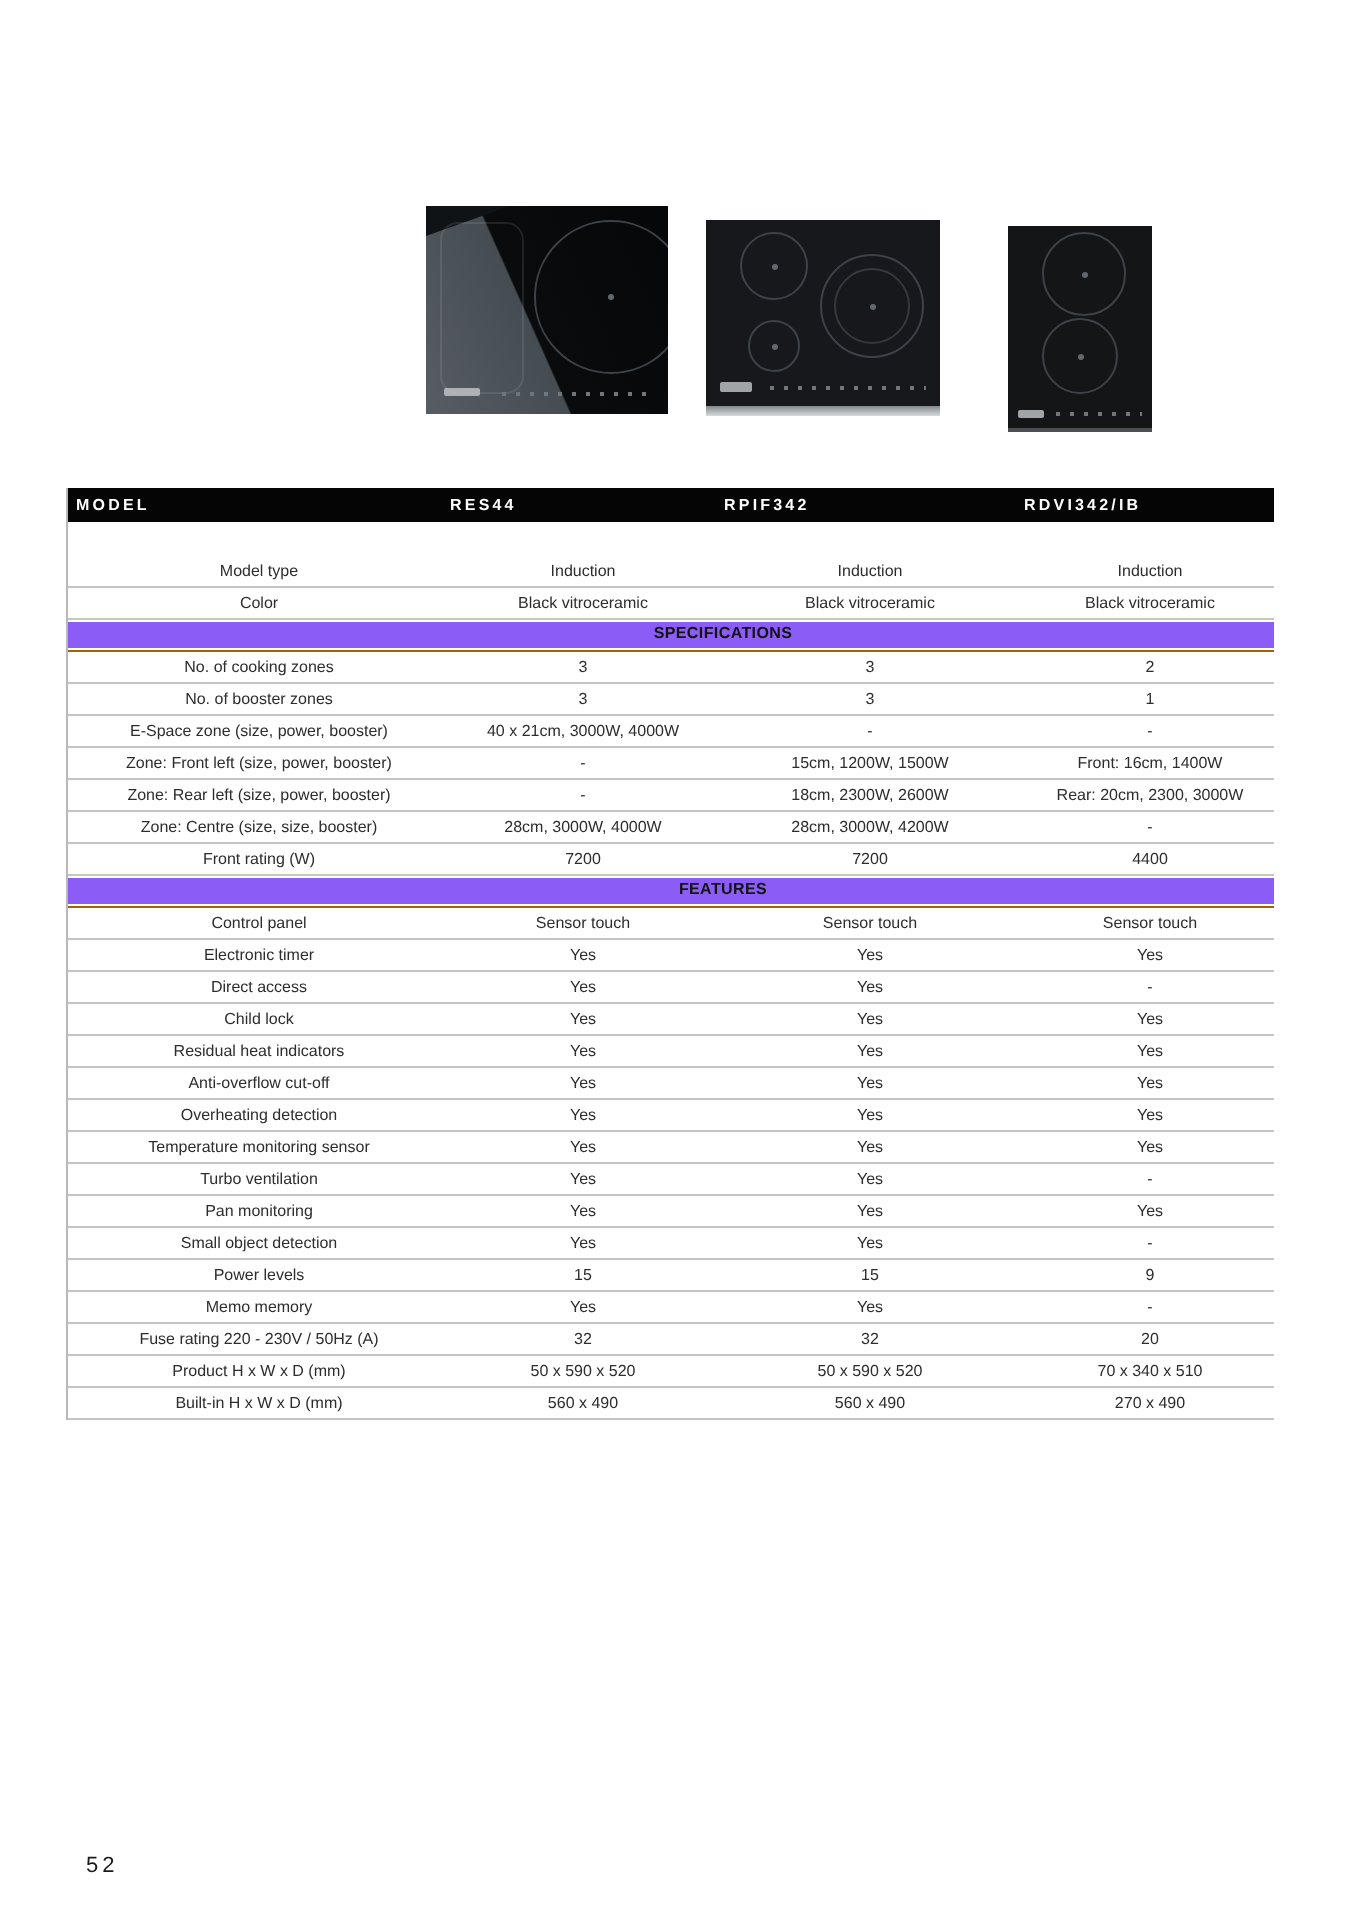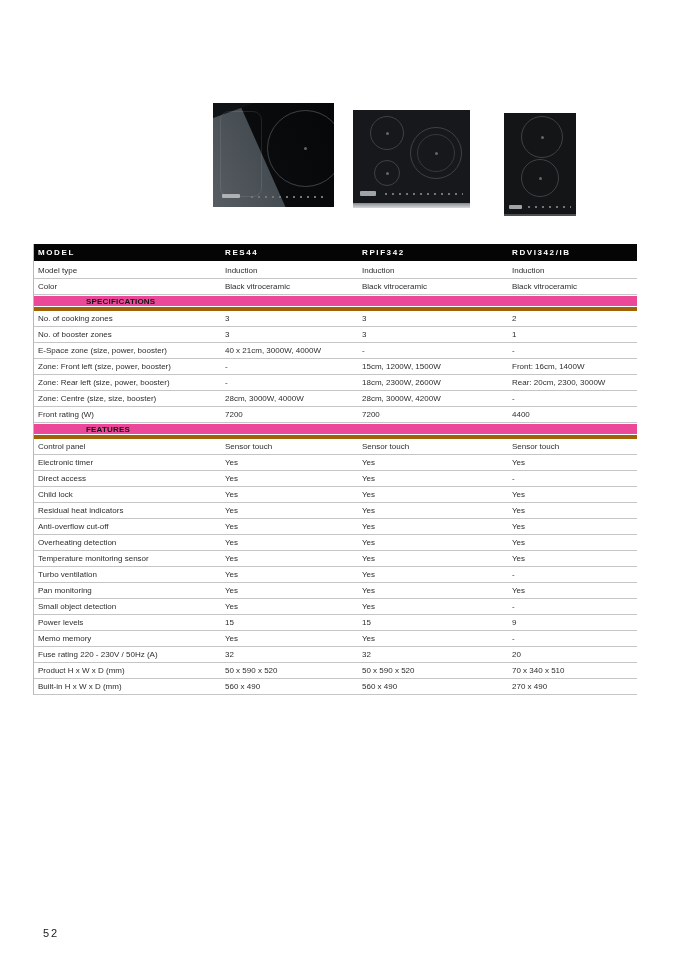--- a/index.html
+++ b/index.html
@@ -29,27 +29,27 @@
         background:repeating-linear-gradient(to right,#71767b 0,#71767b 2px,transparent 2px,transparent 7px); }
   .logo-chip { position:absolute; height:4px; border-radius:1px; background:#c4c8cb; opacity:.8; }
   .silver { position:absolute; left:0; right:0; bottom:0; height:5px;
         background:linear-gradient(#84898d,#d7dadc); }
   .edge-strip { position:absolute; left:0; right:0; bottom:0; height:2px; background:#4b4f53; }
 
   
   .spec-table { position:absolute; left:33px; top:244px; width:604px;
         border-left:1px solid #b9b9b9; background:#fff; }
   .thead { display:grid; grid-template-columns:187px 137px 150px 130px;
-        height:17px; align-items:center; background:#050505; margin-bottom:2px; }
+        height:17px; align-items:center; background:#050505; margin-bottom:17px; }
   .thead > div { padding-left:4px; color:#ffffff; font-size:8px; font-weight:700;
         letter-spacing:1.6px; white-space:nowrap; }
   .trow { display:grid; grid-template-columns:187px 137px 150px 130px;
-        height:16px; align-items:center; border-bottom:1px solid #c5c5c5; }
+        height:16px; align-items:center; border-bottom:1px solid #c5c5c5;text-align:center; }
   .trow > div { padding-left:4px; font-size:8px; color:#2d2d2d; white-space:nowrap; overflow:hidden; }
-  .trow.section { display:block; background:#ec4899; border-bottom:4px solid #a16207;
+  .trow.section { display:block; background:#8b5cf6; border-bottom:1px solid #a16207;
         box-shadow:inset 0 1px 0 #fff, inset 0 -1px 0 #fff;padding-left:48px; }
   .trow.section > div { font-weight:700; color:#131313; line-height:14px; letter-spacing:.2px; }
 
   
   .page-num { position:absolute; left:43px; top:927px; font-size:11px; font-weight:400;
         letter-spacing:2px; color:#1a1a1a; }
 </style>
 </head>
 <body>
 

